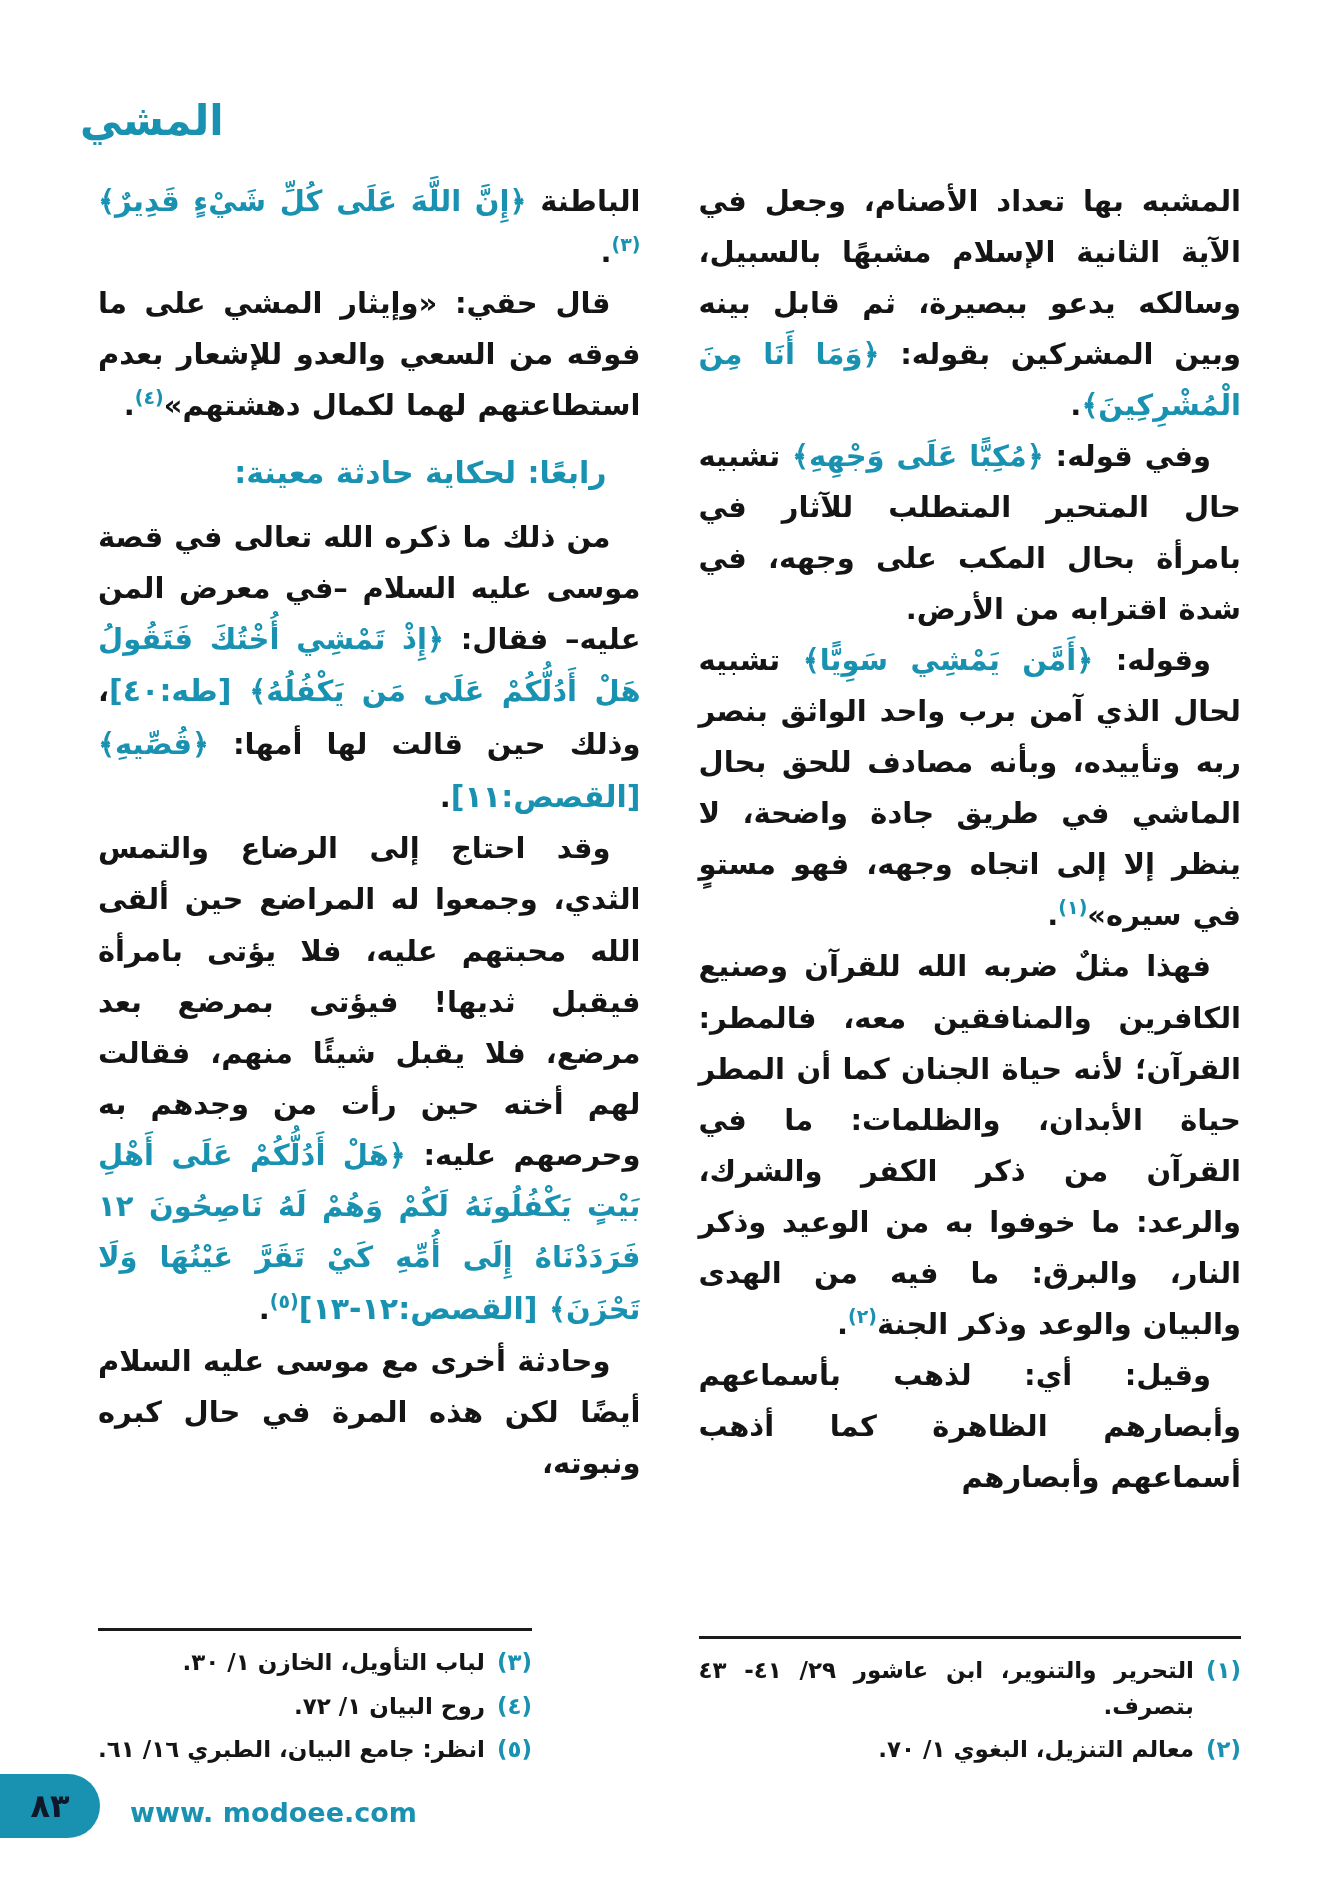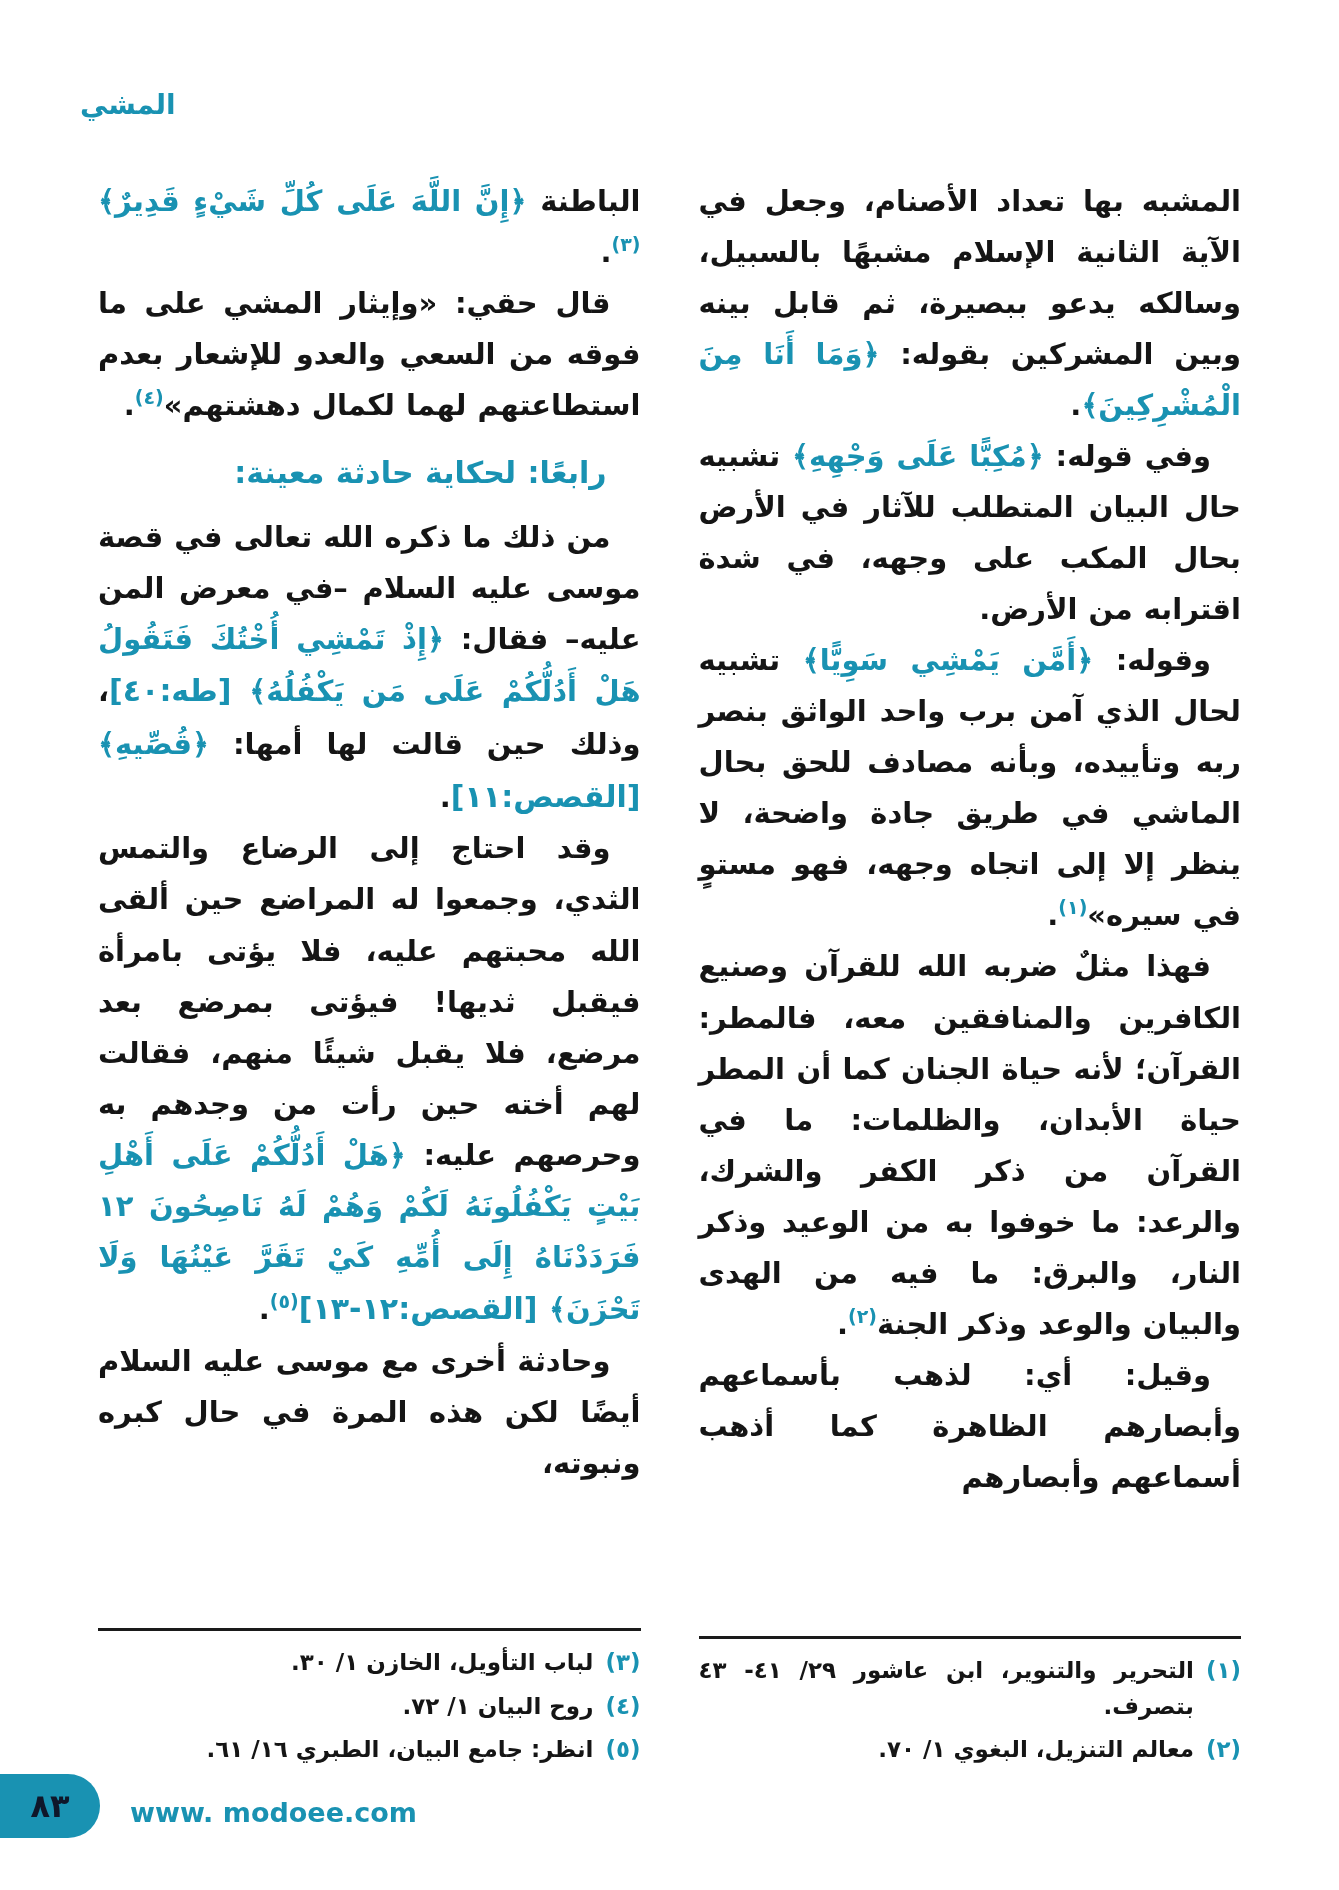--- a/index.html
+++ b/index.html
@@ -7,42 +7,43 @@
   body {
     position:relative;
     background:#ffffff;
     font-family:"DejaVu Sans", sans-serif;
     direction:rtl;
     overflow:hidden;
     color:#151515;
   }
   .logo {
     position:absolute;
-    top:88px;
+    top:96px;
     left:80px;
     color:var(--accent);
-    font-size:28px;
+    font-size:42px;
     font-weight:bold;
     letter-spacing:1px;
   }
   .columns {
     position:absolute;
     top:176px;
     right:98px;
     left:98px;
     bottom:122px;
     display:flex;
     gap:58px;
     direction:rtl;
   }
   .col {
     flex:1 1 0;
     display:flex;
     flex-direction:column;
     min-width:0;
+    align-items:flex-end;
   }
   .para {
     font-size:29px;
     line-height:1.76;
     font-weight:700;
     text-align:justify;
     color:#151515;
     word-spacing:1px;
   }
   .para.indent { text-indent:30px; }
@@ -110,21 +111,21 @@
 <body style="--accent: #1992b2; color: rgb(21, 21, 21); background: rgb(255, 255, 255);">
 
 <div class="page">
 
   <div class="logo">المشي</div>
 
   <main class="columns">
     <section class="col">
       <div class="paras">
           <p class="para"><span class="seg-body">المشبه بها تعداد الأصنام، وجعل في الآية الثانية الإسلام مشبهًا بالسبيل، وسالكه يدعو ببصيرة، ثم قابل بينه وبين المشركين بقوله: </span><span class="seg-quran">﴿وَمَا أَنَا مِنَ الْمُشْرِكِينَ﴾</span><span class="seg-body">.</span></p>
-          <p class="para indent"><span class="seg-body">وفي قوله: </span><span class="seg-quran">﴿مُكِبًّا عَلَى وَجْهِهِ﴾</span><span class="seg-body"> تشبيه حال البيان المتطلب للآثار في الأرض بحال المكب على وجهه، في شدة اقترابه من الأرض.</span></p>
+          <p class="para indent"><span class="seg-body">وفي قوله: </span><span class="seg-quran">﴿مُكِبًّا عَلَى وَجْهِهِ﴾</span><span class="seg-body"> تشبيه حال المتحير المتطلب للآثار في بامرأة بحال المكب على وجهه، في شدة اقترابه من الأرض.</span></p>
           <p class="para indent"><span class="seg-body">وقوله: </span><span class="seg-quran">﴿أَمَّن يَمْشِي سَوِيًّا﴾</span><span class="seg-body"> تشبيه لحال الذي آمن برب واحد الواثق بنصر ربه وتأييده، وبأنه مصادف للحق بحال الماشي في طريق جادة واضحة، لا ينظر إلا إلى اتجاه وجهه، فهو مستوٍ في سيره»</span><span class="seg-note">(١)</span><span class="seg-body">.</span></p>
           <p class="para indent"><span class="seg-body">فهذا مثلٌ ضربه الله للقرآن وصنيع الكافرين والمنافقين معه، فالمطر: القرآن؛ لأنه حياة الجنان كما أن المطر حياة الأبدان، والظلمات: ما في القرآن من ذكر الكفر والشرك، والرعد: ما خوفوا به من الوعيد وذكر النار، والبرق: ما فيه من الهدى والبيان والوعد وذكر الجنة</span><span class="seg-note">(٢)</span><span class="seg-body">.</span></p>
           <p class="para indent"><span class="seg-body">وقيل: أي: لذهب بأسماعهم وأبصارهم الظاهرة كما أذهب أسماعهم وأبصارهم</span></p>
         </div>
       <div class="footnotes">
           <div class="footnote">
             <span class="fn-marker">(١)</span>
             <span class="fn-text">التحرير والتنوير، ابن عاشور ٢٩/ ٤١- ٤٣ بتصرف.</span>
           </div>
           <div class="footnote">

